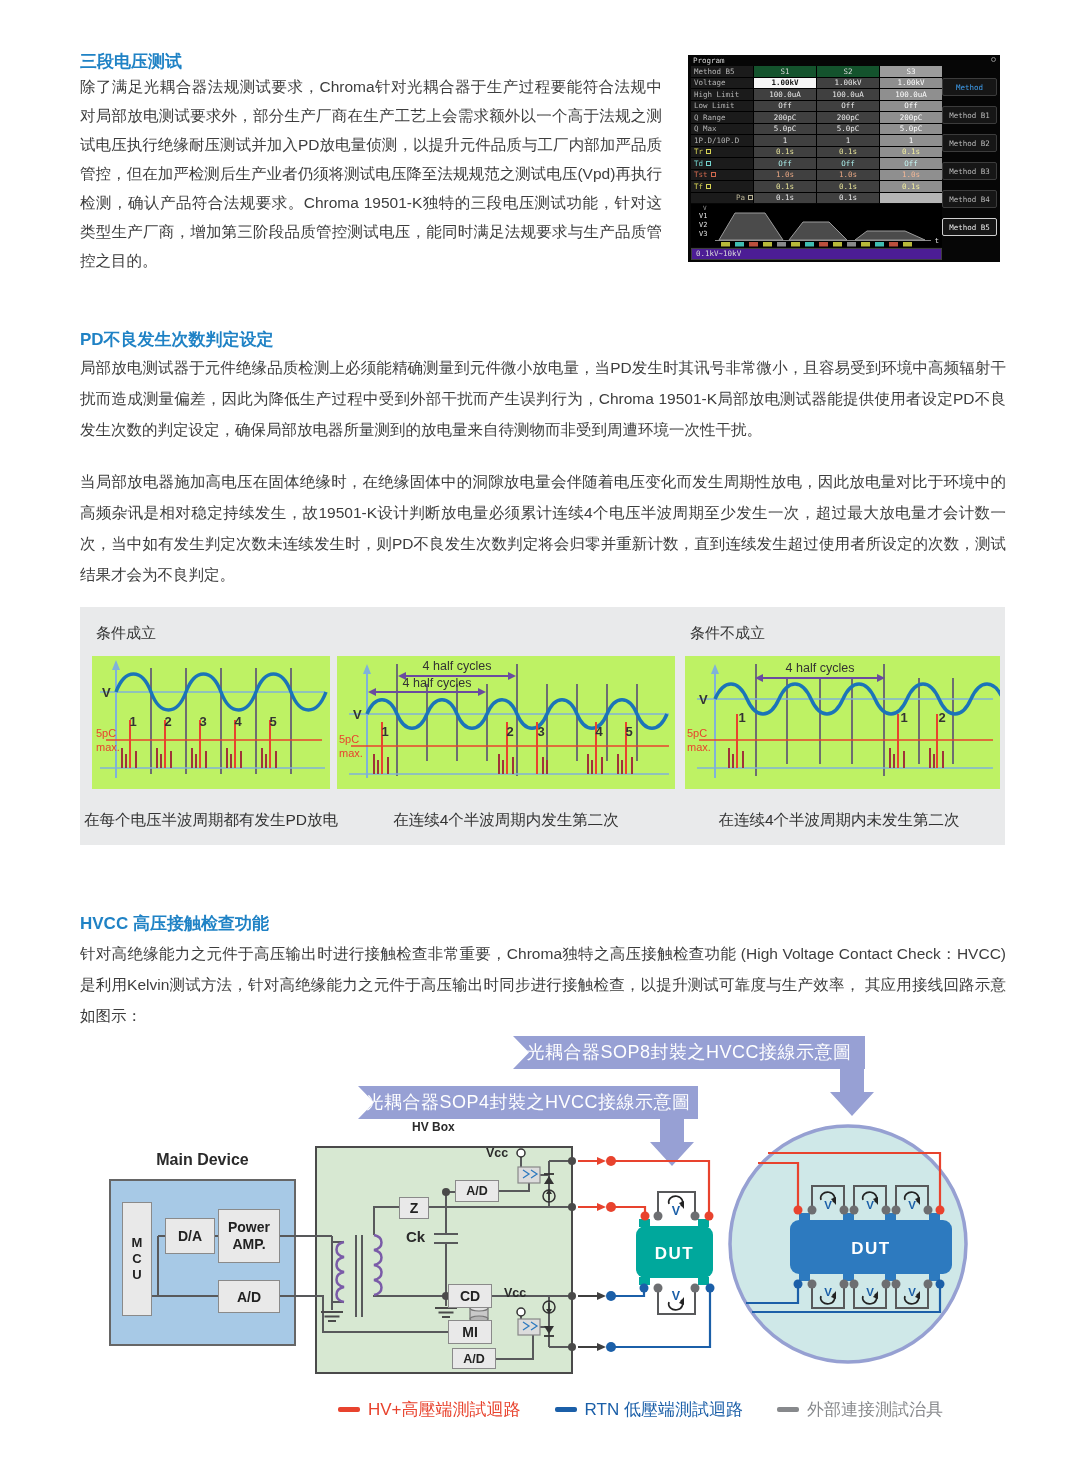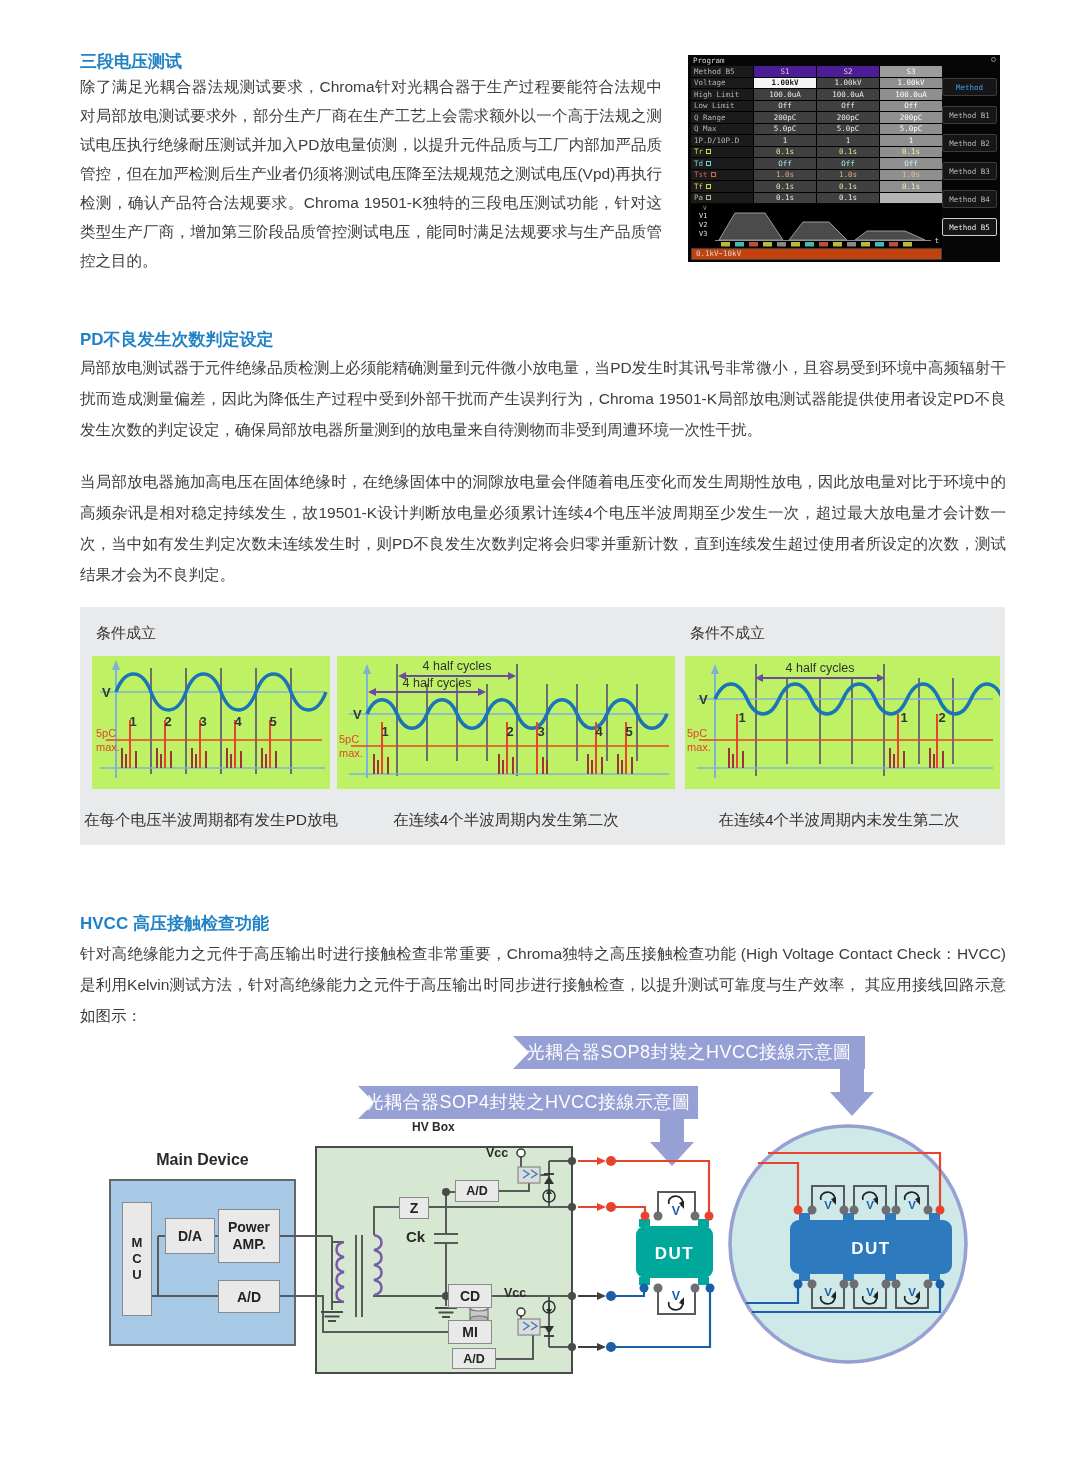--- a/index.html
+++ b/index.html
@@ -17,39 +17,39 @@
   
   .instr { position:absolute; left:688px; top:55px; width:312px; height:207px; background:#060606;
            font-family:"DejaVu Sans Mono",monospace; padding:2px; }
   .instr-title { position:absolute; left:5px; top:1px; font-size:7.5px; color:#d8d8d8; }
   .itable { position:absolute; left:3px; top:11px; width:251px; display:grid;
             grid-template-columns:62px 62px 62px 62px; gap:1px; background:#000; }
   .itable .c { height:10.5px; display:flex; align-items:center; justify-content:center;
                font-size:7.5px; overflow:hidden; white-space:nowrap; }
   .c.lab { justify-content:flex-start; padding-left:3px; background:#1b1b1b; color:#b5b5b5; }
   .c.val { background:#404040; color:#ececec; }
-  .c.hdr { background:#4c1d95; color:#d8d8d8; }
+  .c.hdr { background:#14532d; color:#d8d8d8; }
   .c.hdr.s3 { background:#9c9c9c; color:#f8f8f8; }
   .c.val.s3 { background:#8f8f8f; color:#ffffff; }
   .c.volt-edit { background:#f5f5f5; color:#111; font-weight:bold; }
   .lab.yel, .val.yel { color:#d8d455; } .val.yel { color:#e8e49a; } .val.yel.s3 { color:#f4f0a0; }
   .lab.cy { color:#74d6d0; } .val.cy { color:#a8ece8; } .val.cy.s3 { color:#c5f5f2; }
   .lab.or { color:#d2694e; } .val.or { color:#eaa884; } .val.or.s3 { color:#f5b896; }
-  .lab.pa { color:#b8b295; }
+  .lab.pa { color:#b8b295;justify-content:flex-end; }
   .c.val.empty { background:#b5b5b5; }
   .tagicon { display:inline-block; width:5px; height:5px; border:1px solid currentColor; margin-left:3px; }
   .ibcol { position:absolute; right:3px; top:11px; width:55px; }
   .ibtn { height:18px; margin-top:10px; background:#161616; border:1px solid #3c3c3c; border-radius:2px;
           color:#b9b9b9; font-size:7.5px; display:flex; align-items:center; justify-content:center; }
   .ibtn.first { margin-top:12px; }
   .ibtn.method { color:#3f9ff0; }
   .ibtn.b5 { border-color:#cfcfcf; color:#e8e8e8; }
   .iwave { position:absolute; left:3px; top:149px; width:251px; height:43px; background:#000; }
   .iwl { position:absolute; color:#e6e6e6; font-size:7px; font-family:"DejaVu Sans Mono",monospace; }
-  .istatus { position:absolute; left:3px; top:193px; width:251px; height:12px; background:#c2410c;
+  .istatus { position:absolute; left:3px; top:193px; width:251px; height:12px; background:#4c1d95;
              border:1px solid #3e3e3e; color:#dcdcdc; font-size:7.5px; line-height:10px; padding-left:4px; }
   .icorner { position:absolute; right:4px; top:2px; width:5px; height:5px; border:1px solid #888; border-radius:50%; }
 
   
   .cbox { position:absolute; background:#e9e9e9; border:1.5px solid #8a8a8a; display:flex; align-items:center;
           justify-content:center; font-weight:600; color:#222; text-align:center; white-space:pre-line; }
   .dlabel { position:absolute; font-weight:600; color:#2a2a2a; }
   .banner { position:absolute; height:33px; background:#97a0d4; color:#fff; font-size:18px; font-weight:500;
             text-align:center; line-height:33px; letter-spacing:0.5px;
             clip-path:polygon(0 0,100% 0,100% 100%,0 100%,16px 50%); }
@@ -576,14 +576,28 @@
   <div class="cbox" style="left:218px; top:1280px; width:62px; height:33px; font-size:14px;">A/D</div>
   <div class="cbox" style="left:399px; top:1197px; width:30px; height:22px; font-size:14px;">Z</div>
   <div class="dlabel" style="left:406px; top:1228px; font-size:15px;">Ck</div>
   <div class="cbox" style="left:455px; top:1180px; width:44px; height:22px; font-size:12.5px;">A/D</div>
   <div class="cbox" style="left:448px; top:1284px; width:44px; height:24px; font-size:14px;">CD</div>
   <div class="cbox" style="left:448px; top:1320px; width:44px; height:24px; font-size:14px;text-align:center;">MI</div>
   <div class="cbox" style="left:452px; top:1348px; width:44px; height:21px; font-size:12.5px;">A/D</div>
   <div class="dlabel" style="left:486px; top:1146px; font-size:12.5px;">Vcc</div>
   <div class="dlabel" style="left:504px; top:1286px; font-size:12.5px;">Vcc</div>
 
+  <div class="legend">
+    <div class="item">
+      <span class="dash" style="background:#e8432e;"></span>
+      <span class="lbl" style="color:#e8432e;">HV+高壓端測試迴路</span>
+    </div>
+    <div class="item">
+      <span class="dash" style="background:#1b5fa8;"></span>
+      <span class="lbl" style="color:#1b5fa8;">RTN 低壓端測試迴路</span>
+    </div>
+    <div class="item">
+      <span class="dash" style="background:#87898c;"></span>
+      <span class="lbl" style="color:#87898c;">外部連接測試治具</span>
+    </div>
+  </div>
 
 </div>
 
 </body></html>

